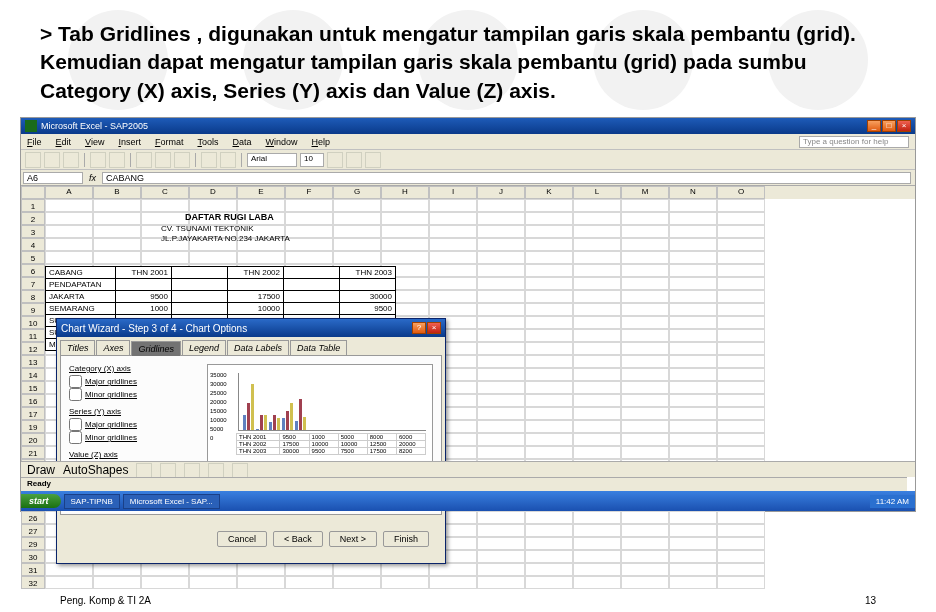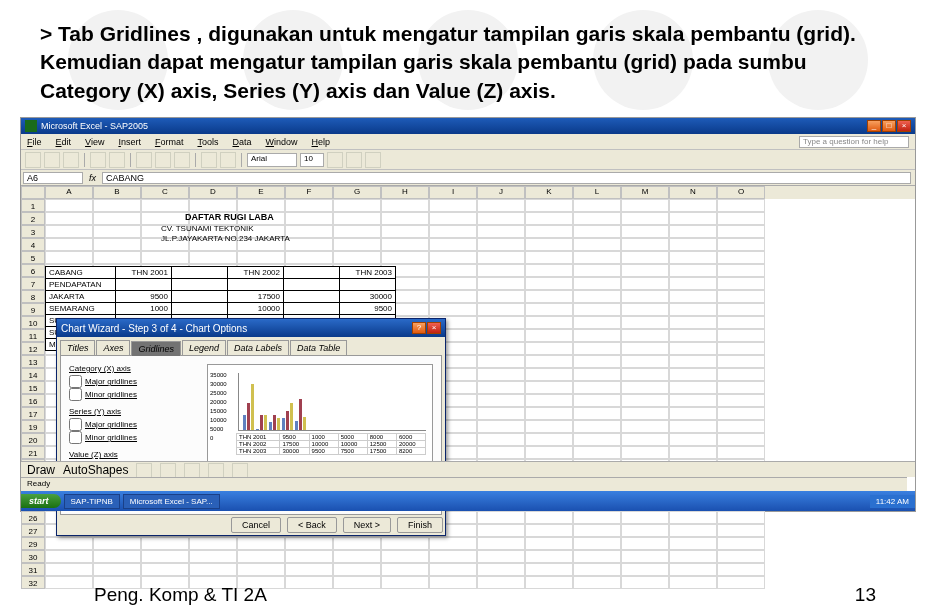--- a/index.html
+++ b/index.html
@@ -52,29 +52,29 @@
 .preview { flex: 1; border: 1px solid #999; background: #fff; height: 110px; position: relative; }
 .chart-bars { position: absolute; top: 8px; left: 30px; right: 6px; height: 58px; border-left: 1px solid #888; border-bottom: 1px solid #888; display: flex; align-items: flex-end; gap: 2px; padding: 0 4px; }
 .bar-group { display: flex; gap: 1px; align-items: flex-end; }
 .bar { width: 3px; background: #6080c0; }
 .bar.r { background: #a04050; }
 .bar.y { background: #d0c050; }
 .chart-ylabels { position: absolute; top: 6px; left: 2px; font-size: 6px; line-height: 9px; }
 .chart-legend { position: absolute; top: 68px; left: 28px; right: 6px; font-size: 6px; }
 .chart-legend table { border-collapse: collapse; width: 100%; }
 .chart-legend td { border: 1px solid #ccc; padding: 0 2px; }
-.dialog-buttons { display: flex; justify-content: flex-end; gap: 6px; padding: 2px; }
+.dialog-buttons { display: flex; justify-content: flex-end; gap: 6px; padding: 16px; }
 .dbtn { font-size: 9px; padding: 2px 10px; background: #ece9d8; border: 1px solid #999; border-radius: 2px; }
-.statusbar { position: absolute; bottom: 20px; left: 0; right: 8px; height: 14px; background: #ece9d8; font-size: 8px; padding: 1px 6px; border-top: 1px solid #aaa; }
+.statusbar { position: absolute; bottom: 20px; left: 0; right: 8px; height: 14px; background: #ece9d8; font-size: 8px; padding: 1px 6px; border-top: 1px solid #aaa; font-weight: bold; }
 .drawbar { position: absolute; bottom: 34px; left: 0; right: 0; height: 16px; background: #ece9d8; font-size: 12px; padding: 1px 6px; border-top: 1px solid #aaa; display: flex; align-items: flex-start; gap: 8px; }
 .taskbar { position: absolute; bottom: 0; left: 0; right: 0; height: 20px; background: linear-gradient(#3a80e0, #1a50b0); display: flex; align-items: center; font-size: 9px; color: #fff; }
 .start { background: linear-gradient(#4aa040, #1a7010); padding: 2px 12px 2px 8px; border-radius: 0 8px 8px 0; font-weight: bold; font-style: italic; }
 .task-item { background: #2a60b8; padding: 2px 6px; margin-left: 3px; border: 1px solid #1a4088; font-size: 8px; }
 .tray { margin-left: auto; background: #2a70d0; padding: 2px 6px; font-size: 8px; }
-.footer { position: absolute; bottom: 6px; left: 60px; right: 60px; display: flex; justify-content: space-between; font-size: 19px; margin-left: 34px; }
+.footer { position: absolute; bottom: 6px; left: 60px; right: 60px; display: flex; justify-content: space-between; font-size: 10px; }
 .bg-circles { position: absolute; top: 10px; left: 30px; right: 30px; height: 120px; z-index: -1; display: flex; justify-content: space-around; }
 .bg-circle { width: 100px; height: 100px; border-radius: 50%; background: #f2f2f2; }
 </style>
 </head>
 <body>
 
 <div class="bg-circles">
   <div class="bg-circle"></div>
     <div class="bg-circle"></div>
     <div class="bg-circle"></div>

